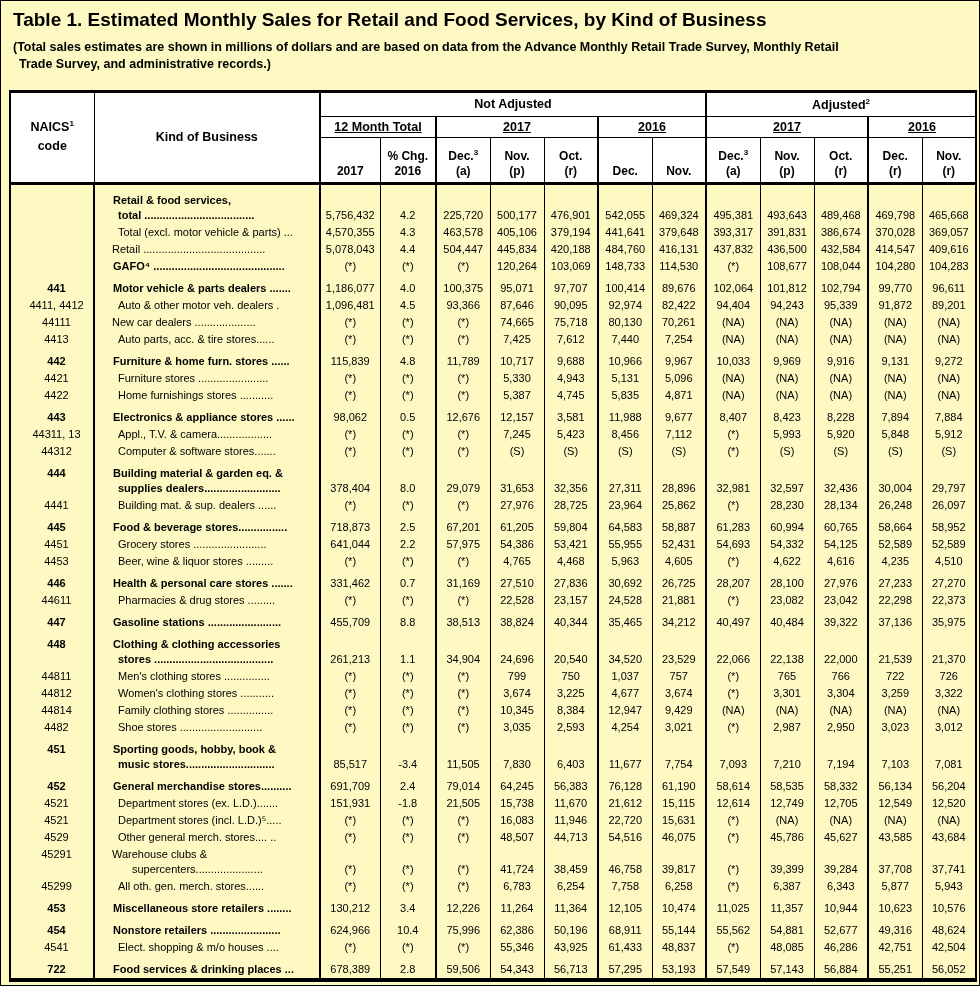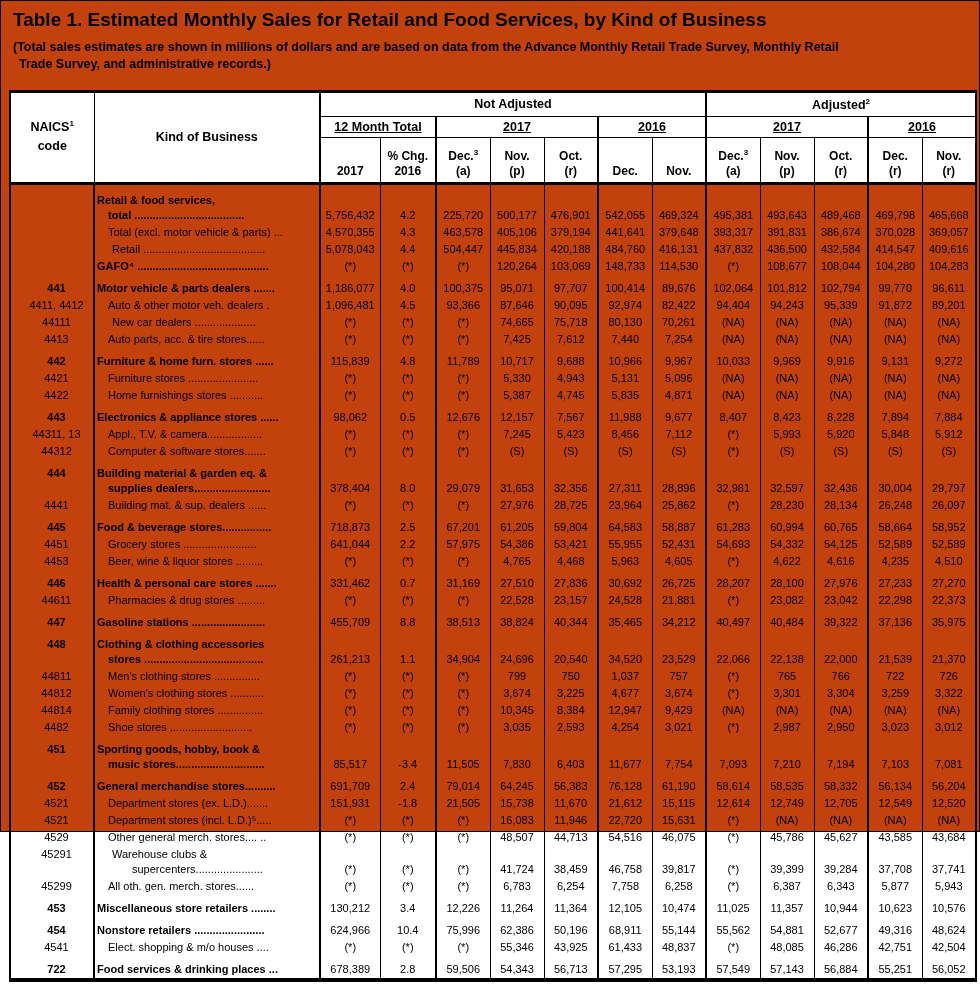--- a/index.html
+++ b/index.html
@@ -1,18 +1,18 @@
 <!DOCTYPE html>
 <html><head>
 <meta charset="utf-8">
 <style>
   * { margin:0; padding:0; box-sizing:border-box; }
   html,body { background:#fff; }
   body { width:980px; height:986px; overflow:hidden; font-family:"Liberation Sans", sans-serif; color:#000; }
-  .page { width:980px; height:832px; border:1px solid #000; padding:5px 8px 0 8px; background:#c2410c; }
+  .page { width:980px; height:986px; border:1px solid #000; padding:5px 8px 0 8px; background:#fef9c3; }
   .title { font-size:19px; font-weight:bold; margin:3px 0 8px 4px; white-space:nowrap; }
   .subtitle { font-size:12.5px; font-weight:bold; line-height:1.35; margin:0 0 17px 4px; }
   .subtitle .l2 { padding-left:6px; }
 
   table.tbl { border-collapse:collapse; table-layout:fixed; width:962px;
               border-top:3px solid #000; border-left:2px solid #000;
               border-right:2px solid #000; border-bottom:4px solid #000; }
   thead { border-bottom:3px solid #000; }
   thead th { font-weight:bold; border:1px solid #000; background:#fff; }
   thead tr.h1 th { height:25px; font-size:12.5px; }
@@ -27,21 +27,21 @@
   .bL1 { border-left:1px solid #000 !important; }
 
   tbody td { font-size:11px; line-height:15px; padding:1px 1px; vertical-align:bottom; }
   tbody td.code { vertical-align:top; text-align:center; padding-left:10px; white-space:nowrap; }
   tbody td.kob { text-align:left; overflow:hidden; border-left:2px solid #000; }
   tbody td.num { text-align:center; white-space:nowrap; overflow:hidden; }
   tbody tr.gs td { padding-top:6px; }
   tbody tr:first-child td { padding-top:8px; }
   .b { font-weight:bold; }
   .lab { white-space:nowrap; overflow:hidden; }
-  .ind0 { padding-left:1px; } .ind1 { padding-left:12px; }
+  .ind0 { padding-left:17px; } .ind1 { padding-left:22px; }
   .ind2 { padding-left:16px; } .ind3 { padding-left:36px; }
   .mtop,.mbot { line-height:1.25; }
 </style>
 </head>
 <body>
 
 <div class="page">
   <div class="title">Table 1.  Estimated Monthly Sales for Retail and Food Services, by Kind of Business</div>
   <div class="subtitle">
     <div>(Total sales estimates are shown in millions of dollars and are based on data from the Advance Monthly Retail Trade Survey, Monthly Retail</div>
@@ -332,21 +332,21 @@
         </tr>
         <tr class="gs">
           <td class="code b">443</td>
           <td class="kob">
             <div class="lab ind0 b">Electronics &amp; appliance stores ......</div>
           </td>
           <td class="num bL2">98,062</td>
           <td class="num bL1">0.5</td>
           <td class="num bL2">12,676</td>
           <td class="num bL1">12,157</td>
-          <td class="num bL1">7,567</td>
+          <td class="num bL1">3,581</td>
           <td class="num bL2">11,988</td>
           <td class="num bL1">9,677</td>
           <td class="num bL2">8,407</td>
           <td class="num bL1">8,423</td>
           <td class="num bL1">8,228</td>
           <td class="num bL2">7,894</td>
           <td class="num bL1">7,884</td>
         </tr>
         <tr>
           <td class="code">44311, 13</td>

